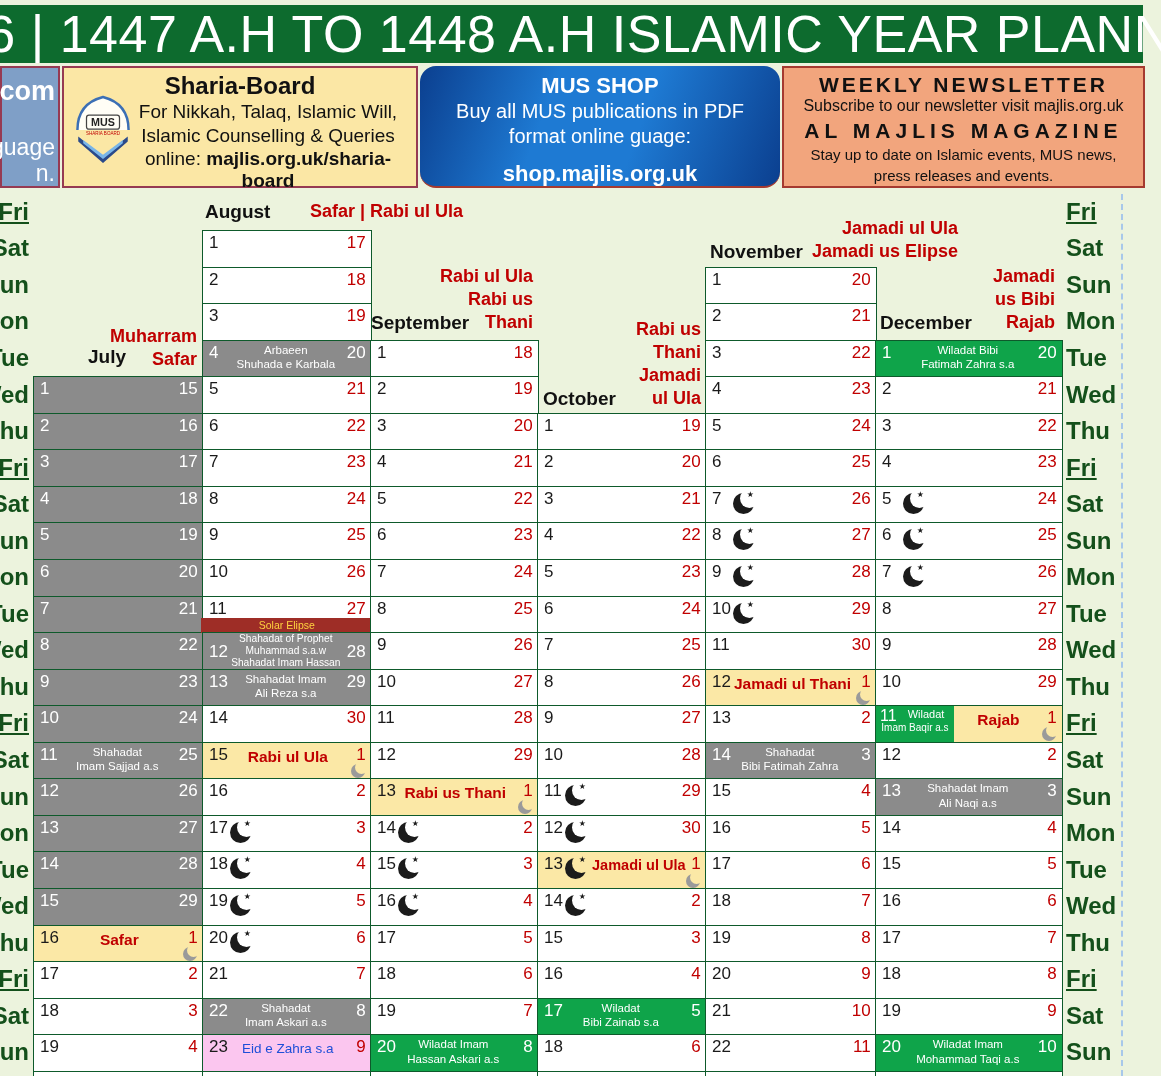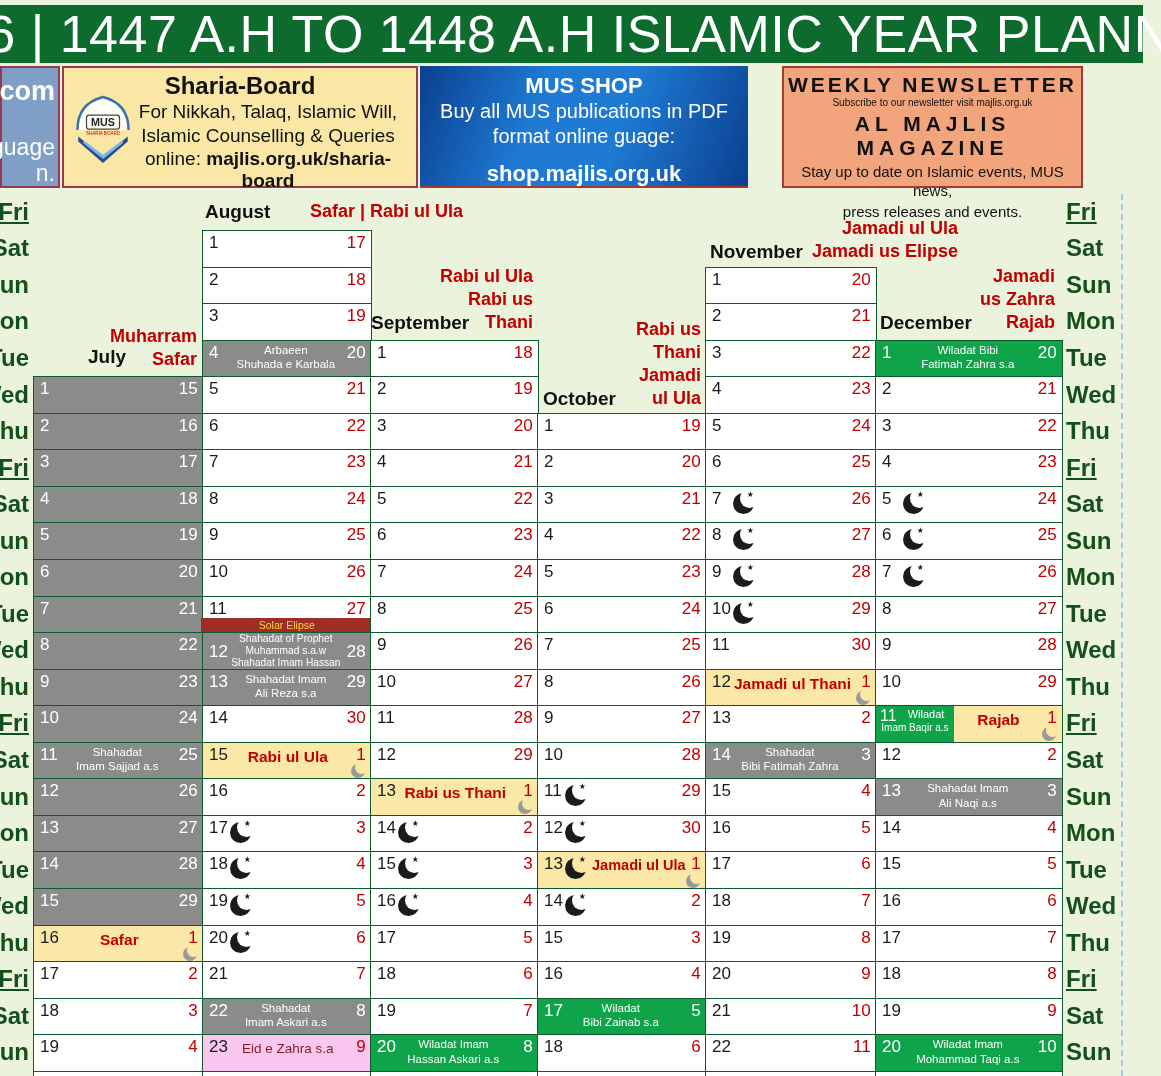--- a/index.html
+++ b/index.html
@@ -18,28 +18,28 @@
   #partner .p1{top:8px;font-weight:bold;font-size:27px;}
   #partner .p2{top:66px;font-size:23px;}
   #partner .p3{top:92px;font-size:23px;}
   #sharia{left:62px;width:356px;background:var(--sharia-bg,#fbe7a5);border:2px solid var(--box-border,#963a52);
     text-align:center;color:#111;}
   #sharia .t{font-size:24px;font-weight:bold;margin-top:4px;}
   #sharia .l{font-size:19px;line-height:24px;margin-left:56px;}
   #sharia .v{font-size:19px;margin-left:56px;}
   #sharia .v b{font-weight:bold;}
   #mus-logo{position:absolute;left:6px;top:22px;}
-  #shop{left:420px;width:328px;background:linear-gradient(110deg,var(--shop-dark,#0b3f8f) 0%,var(--shop-light,#1e7ad3) 35%,var(--shop-light,#1e7ad3) 60%,var(--shop-dark,#0b3f8f) 100%);
-    color:#fff;text-align:center;border-bottom:2px solid #a53a30;}
+  #shop{left:420px;width:360px;background:linear-gradient(110deg,var(--shop-dark,#0b3f8f) 0%,var(--shop-light,#1e7ad3) 35%,var(--shop-light,#1e7ad3) 60%,var(--shop-dark,#0b3f8f) 100%);
+    color:#fff;text-align:center;border-bottom:2px solid #a53a30;border-radius:16px;}
   #shop .t{font-size:22px;font-weight:bold;margin-top:7px;}
   #shop .l{font-size:20px;line-height:25px;}
   #shop .u{font-size:22px;font-weight:bold;margin-top:12px;}
-  #newsletter{left:782px;width:301px;background:var(--news-bg,#f2a57d);border:2px solid #a53a30;text-align:center;color:#111;}
+  #newsletter{left:782px;width:363px;background:var(--news-bg,#f2a57d);border:2px solid #a53a30;text-align:center;color:#111;}
   #newsletter .t{font-size:21px;font-weight:bold;letter-spacing:3px;margin-top:5px;}
-  #newsletter .s{font-size:10px;}
+  #newsletter .s{font-size:16px;}
   #newsletter .m{font-size:21px;font-weight:bold;letter-spacing:5px;margin-top:4px;}
   #newsletter .s2{font-size:15px;line-height:19px;margin-top:2px;}
 
   
   .wd{position:absolute;display:flex;align-items:center;font-weight:bold;font-size:24px;
     color:var(--weekday-green,#14501b);}
   .wd.left{width:56px;left:-27px;justify-content:flex-end;}
   .wd.right{left:1066px;width:58px;justify-content:flex-start;}
   .wd.fri{text-decoration:underline;}
 
@@ -49,21 +49,21 @@
   .cell{position:absolute;background:var(--cellbg,#fff);border:1.6px solid var(--grid-border,#0e5a2b);box-sizing:border-box;}
   .cell .g{position:absolute;left:6px;top:2px;font-size:17px;color:#1a1a1a;}
   .cell .i{position:absolute;right:5px;top:2px;font-size:17px;color:var(--islamic-red,#c00000);}
   .cell.gray .g,.cell.gray .i,.cell.green .g,.cell.green .i{color:#fff;}
   .cell.mid .g,.cell.mid .i{top:9px;}
   .event{position:absolute;left:26px;right:28px;top:2px;text-align:center;font-size:11.5px;line-height:1.25;color:#fff;}
   .event.sm{font-size:10.2px;line-height:1.15;top:0;left:20px;right:22px;}
   .mlabel{position:absolute;left:28px;right:26px;top:5px;text-align:center;font-weight:bold;
     font-size:15.5px;color:var(--islamic-red,#c00000);white-space:nowrap;}
   .mlabel.withmoon{left:50px;right:16px;font-size:14.5px;}
-  .plabel{position:absolute;left:28px;right:26px;top:6px;text-align:center;font-size:13.5px;color:#7f1d1d;white-space:nowrap;}
+  .plabel{position:absolute;left:28px;right:26px;top:6px;text-align:center;font-size:13.5px;color:#1d4ed8;white-space:nowrap;}
 
   .moon{position:absolute;left:27px;top:6px;width:21px;height:21px;border-radius:50%;background:#1b1b1b;}
   .moon::after{content:"";position:absolute;left:7px;top:-4px;width:19px;height:19px;border-radius:50%;
     background:var(--cellbg,#fff);}
   .moon::before{content:"★";position:absolute;right:0px;top:-3px;font-size:8px;color:#1b1b1b;z-index:1;}
   .sliver{position:absolute;right:6px;bottom:1px;width:14px;height:14px;border-radius:50%;background:#9a9a9a;}
   .sliver::after{content:"";position:absolute;left:4px;top:-3px;width:13px;height:13px;border-radius:50%;
     background:var(--cellbg,#fff);}
 
   .band{position:absolute;left:-1.6px;right:-1.6px;bottom:0;height:15px;background:var(--eclipse-band,#9e2d26);
@@ -630,21 +630,21 @@
         <span class="g">21</span>
         <span class="i">10</span>
       </div>
       <div class="cell normal" style="left: 705px; top: 1034.15px; width: 171.6px; height: 38.15px; --cellbg: #ffffff;">
         <span class="g">22</span>
         <span class="i">11</span>
       </div>
       <div class="cell normal" style="left: 705px; top: 1070.7px; width: 171.6px; height: 38.15px; --cellbg: #ffffff;"></div>
       <div class="mname" style="left: 880px; top: 312px;">December</div>
       <div class="mred" style="top: 266px; right: 106px;">Jamadi</div>
-      <div class="mred" style="top: 289px; right: 106px;">us Zahra</div>
+      <div class="mred" style="top: 289px; right: 106px;">us Bibi</div>
       <div class="mred" style="top: 312px; right: 106px;">Rajab</div>
       <div class="cell green" style="left: 875px; top: 339.7px; width: 187.6px; height: 38.15px; --cellbg: #0fa44a;">
         <span class="g">1</span>
         <div class="event">Wiladat Bibi<br>Fatimah Zahra s.a</div>
         <span class="i">20</span>
       </div>
       <div class="cell normal" style="left: 875px; top: 376.25px; width: 187.6px; height: 38.15px; --cellbg: #ffffff;">
         <span class="g">2</span>
         <span class="i">21</span>
       </div>

